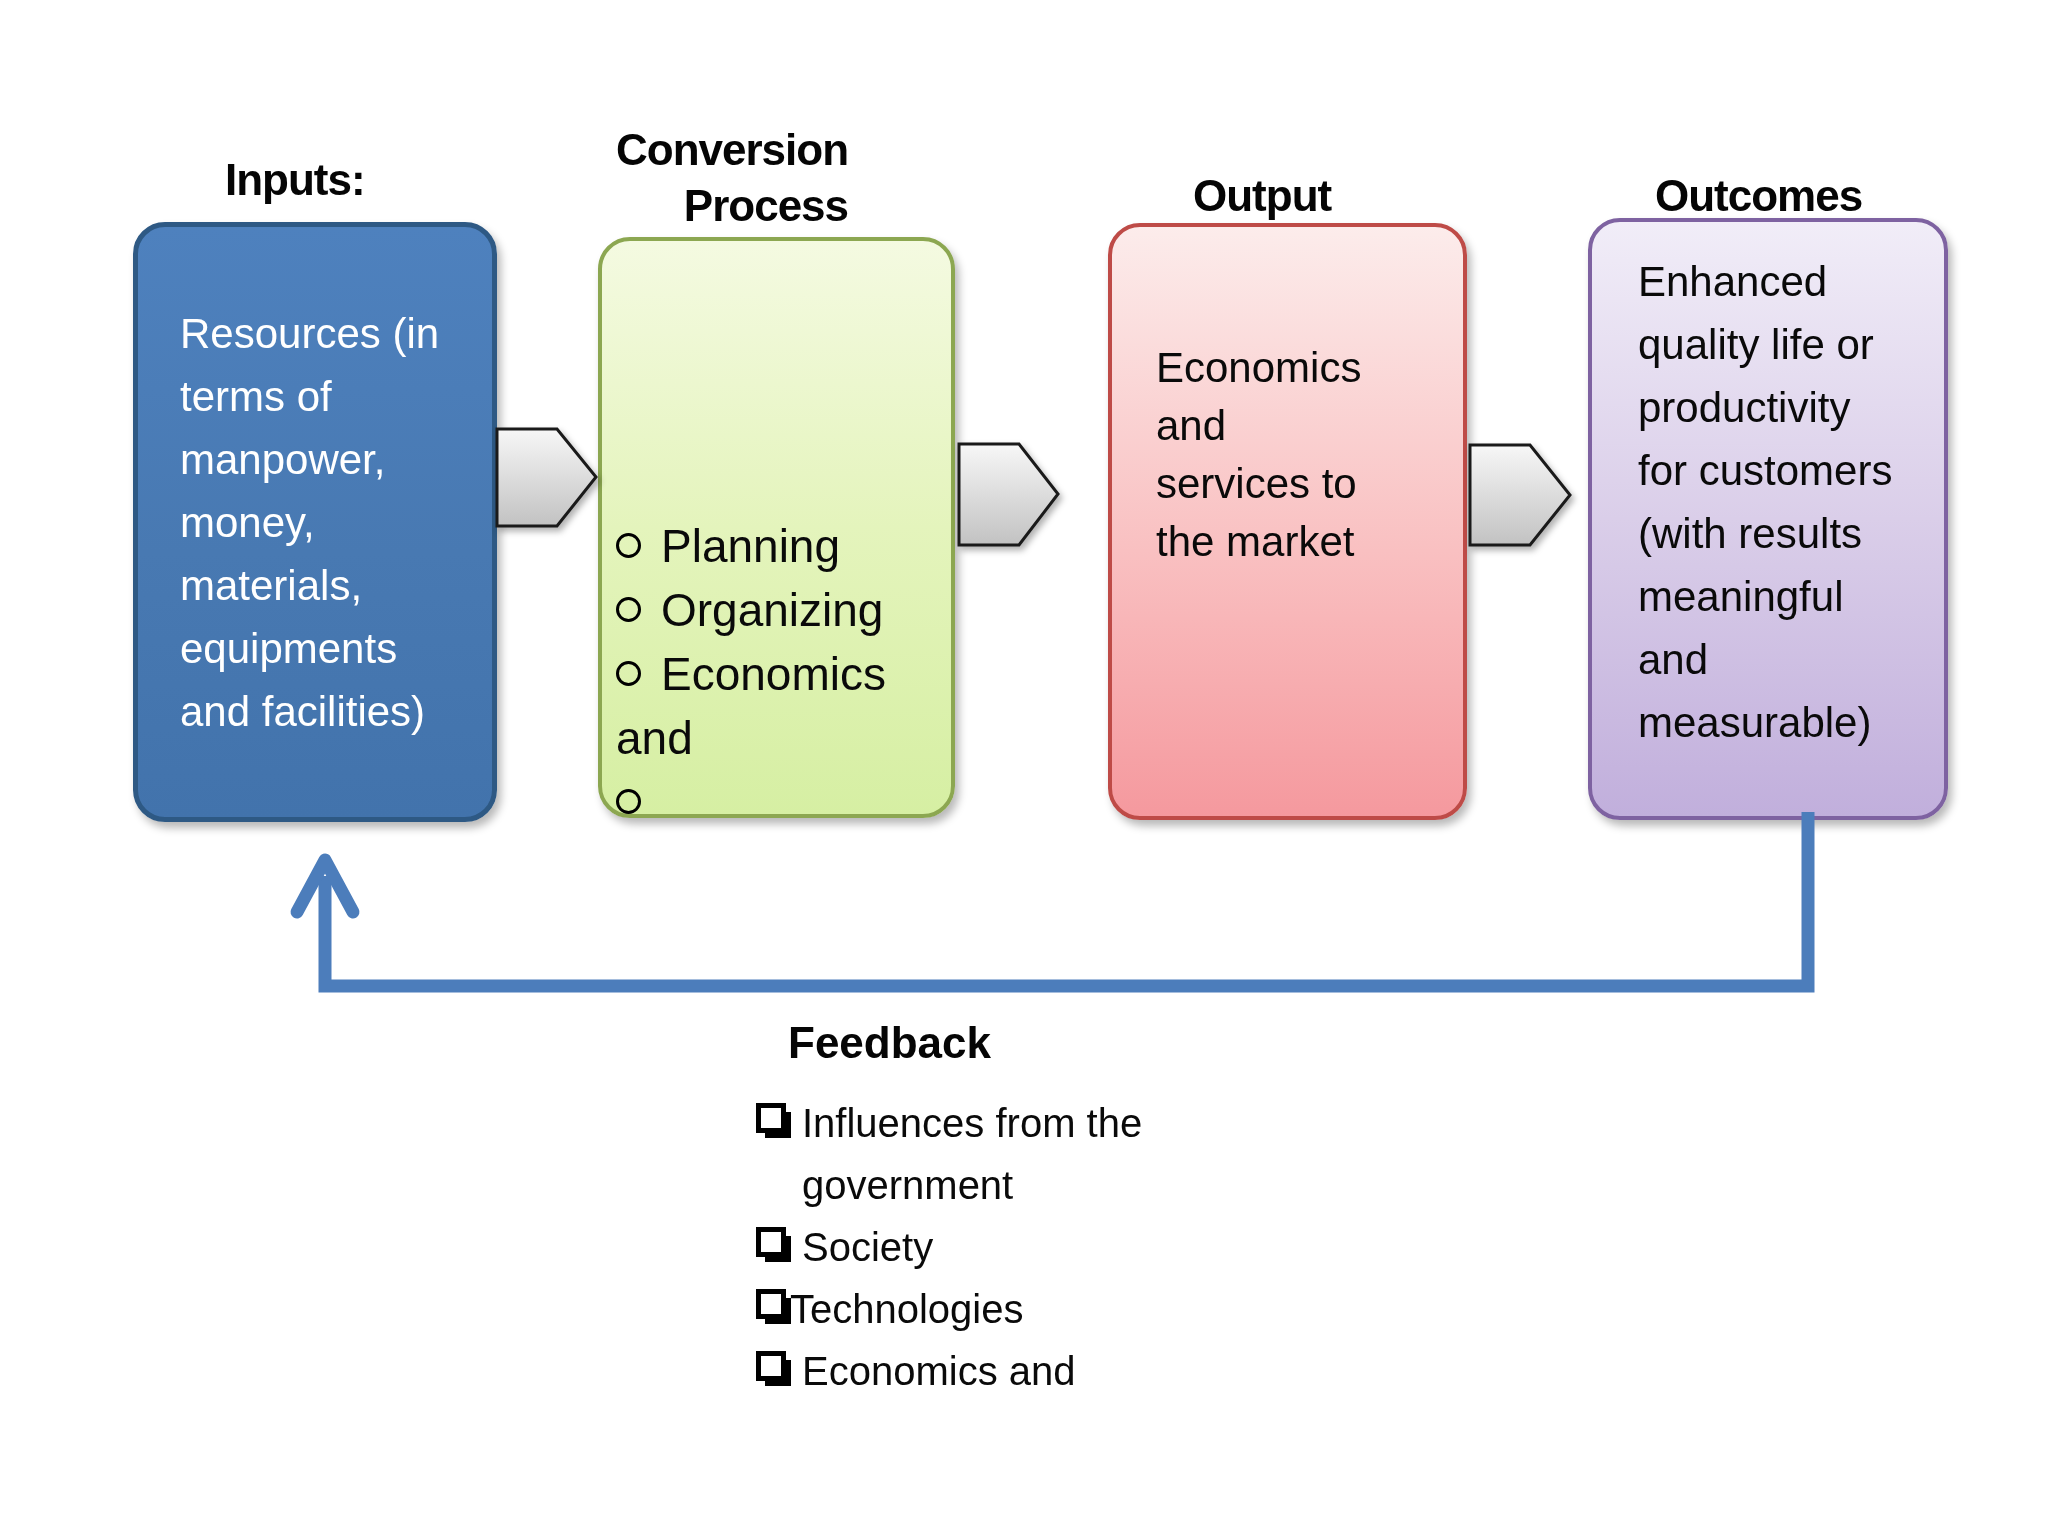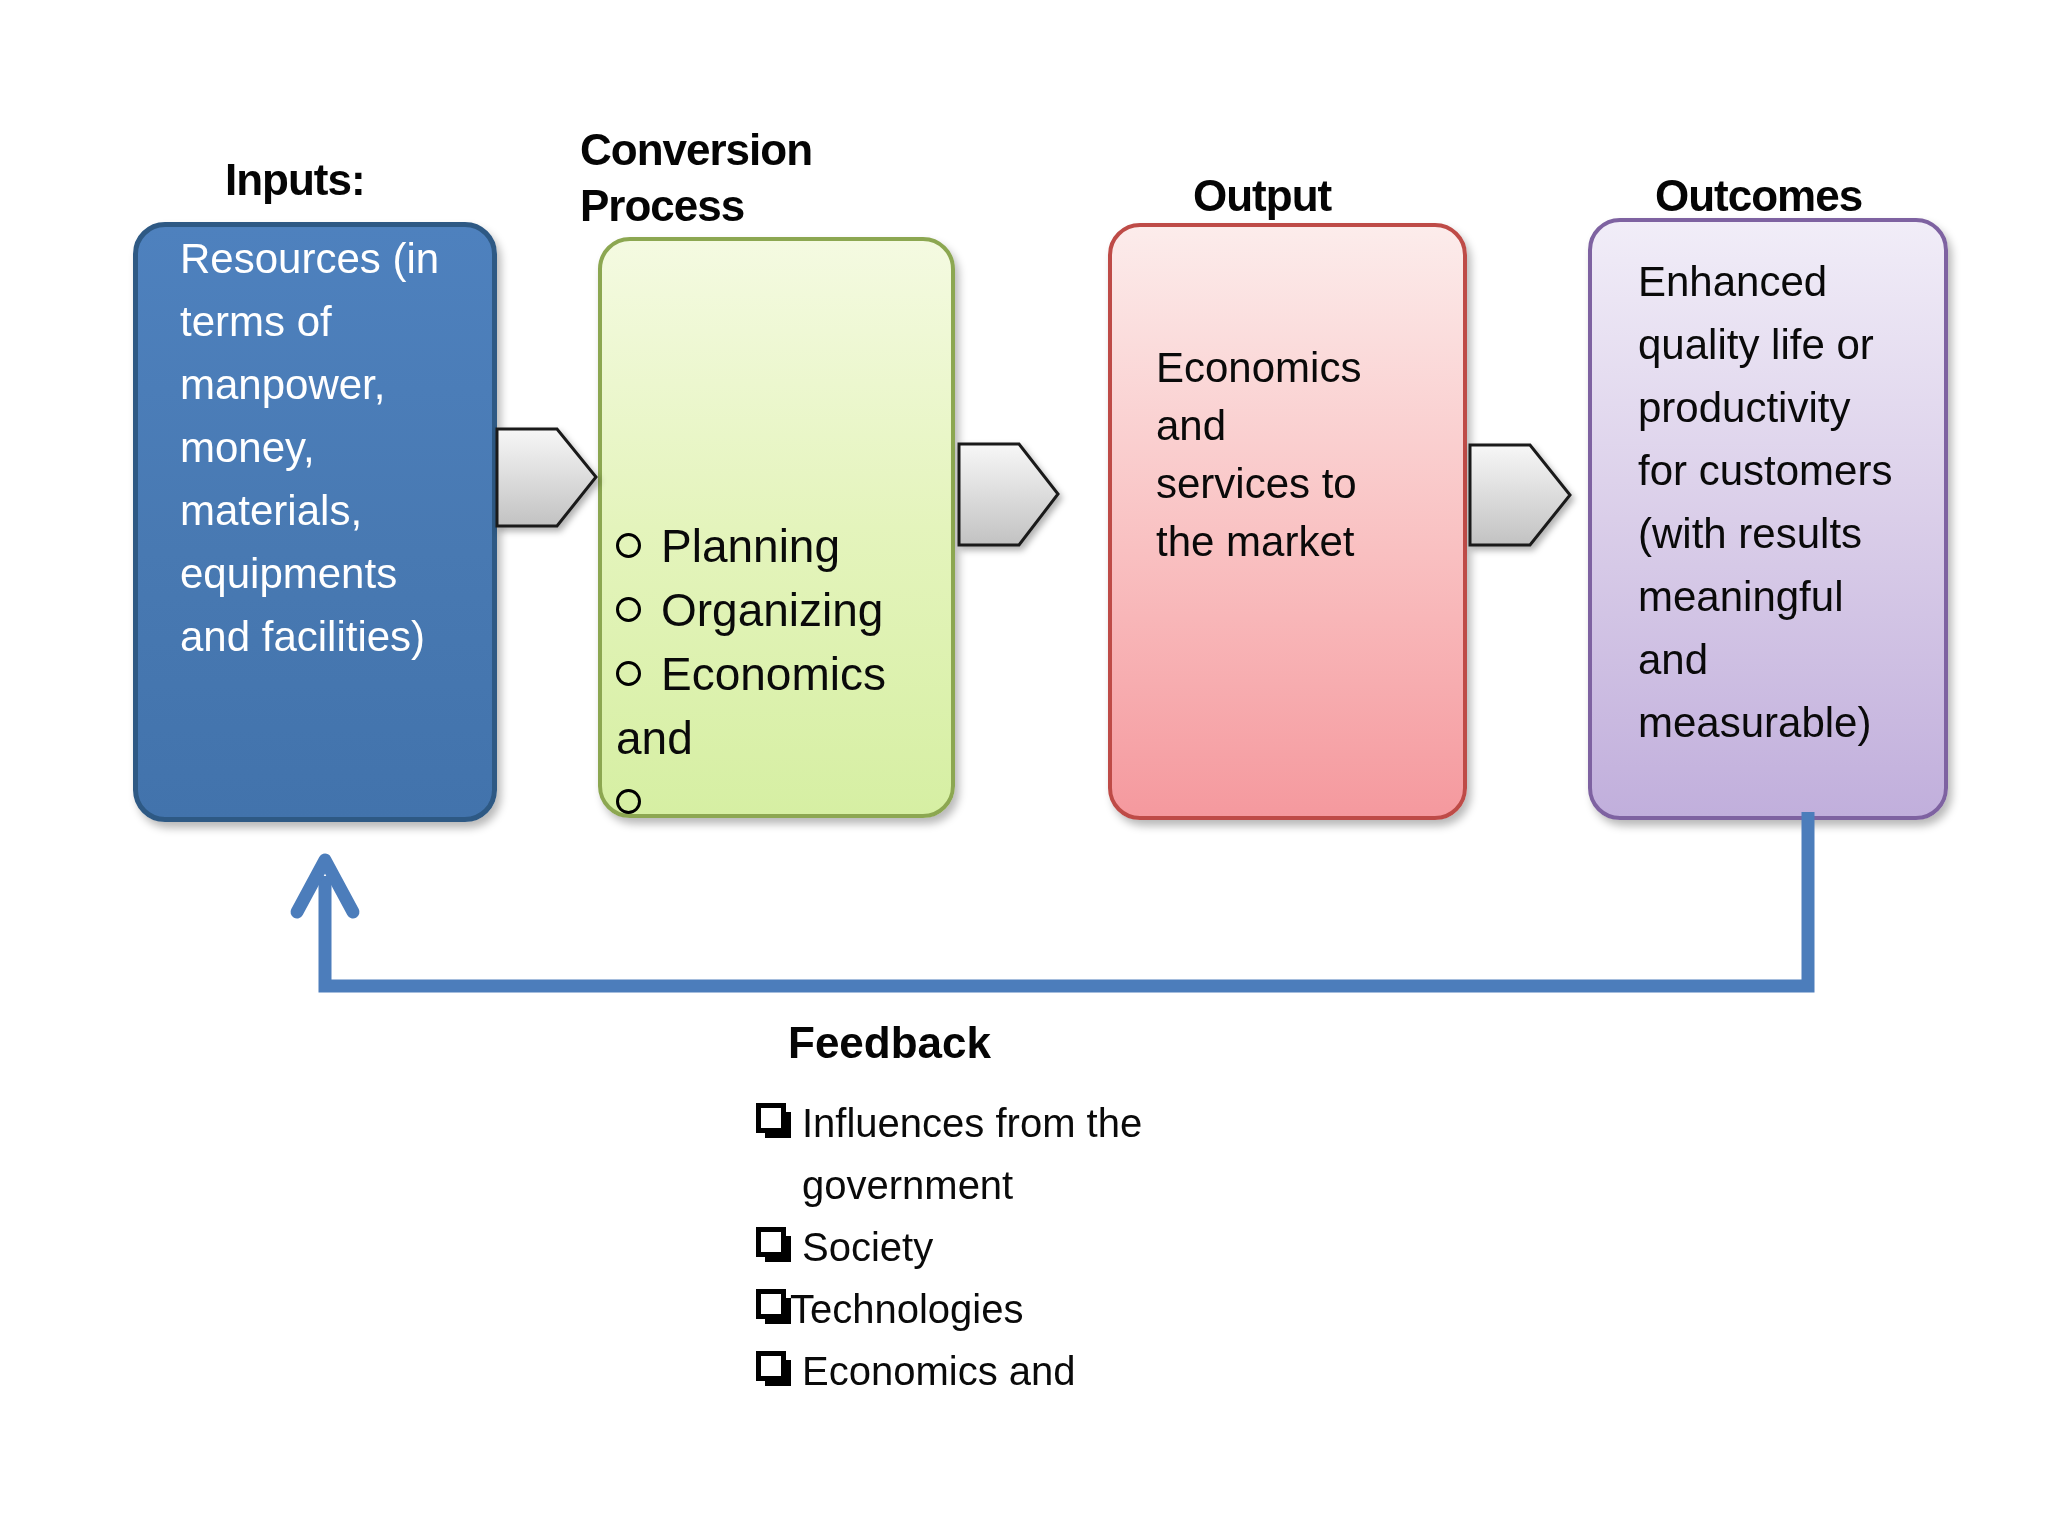--- a/index.html
+++ b/index.html
@@ -5,33 +5,33 @@
   html,body { margin:0; padding:0; background:#ffffff; }
   .canvas {
     position:relative; width:2048px; height:1536px; background:#ffffff;
     overflow:hidden; font-family:"Liberation Sans","DejaVu Sans",sans-serif; color:#000;
   }
   .stage-label {
     position:absolute; font-weight:700; font-size:44px; line-height:56px;
     letter-spacing:-1px; color:#050505; white-space:pre-line;
   }
   #label-inputs     { left:225px;  top:152px; }
-  #label-conversion { left:580px;  top:122px; }
+  #label-conversion { left:616px;  top:122px;text-align:right; }
   #label-output     { left:1193px; top:168px; }
   #label-outcomes   { left:1655px; top:168px; }
 
   .box {
     position:absolute; box-sizing:border-box; border-radius:32px;
     box-shadow:4px 6px 9px rgba(0,0,0,0.28);
   }
   #box-inputs {
     left:133px; top:222px; width:364px; height:600px;
     border:5px solid #2E5984;
     background:linear-gradient(180deg,#4E81BE 0%,#4879B2 55%,#4273AC 100%);
-    display:flex; 
+    display:flex; align-items:center;
   }
   #box-inputs .body {
     color:#ffffff; font-size:42px; line-height:63px;
     padding-left:42px; white-space:pre-line;
   }
   #box-process {
     left:598px; top:237px; width:357px; height:581px;
     border:4px solid #8CA751;
     background:linear-gradient(180deg,#F4FAE1 0%,#E4F4BC 50%,#D6EFA3 100%);
     display:flex; flex-direction:column; justify-content:flex-end;

